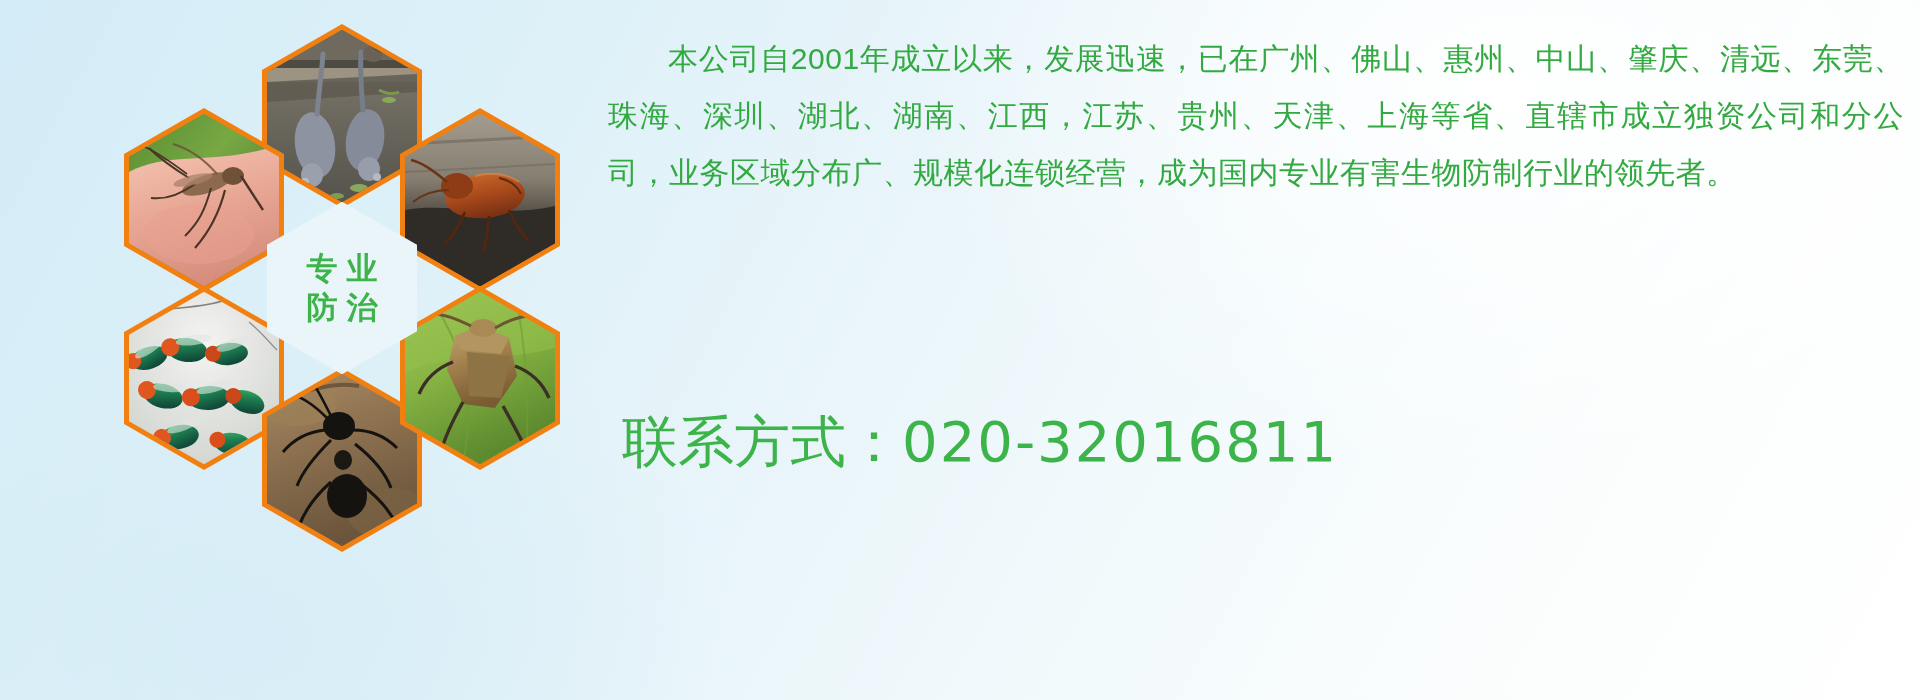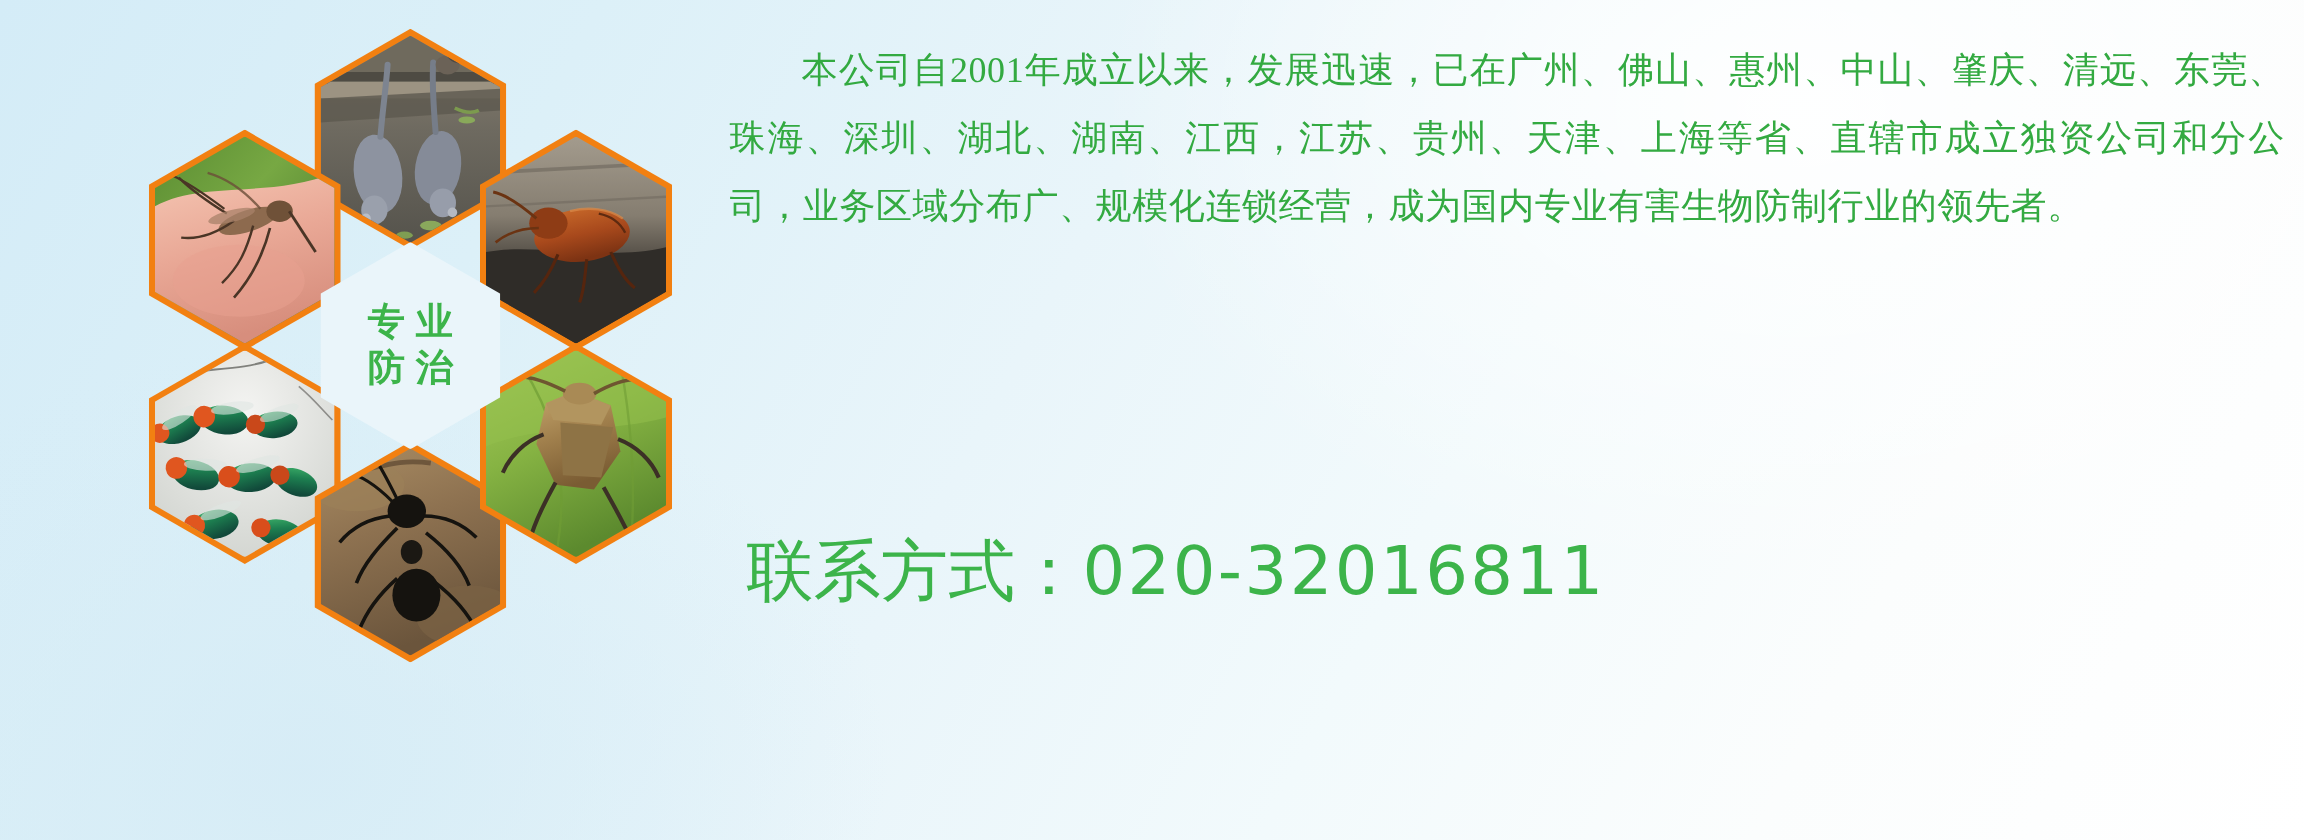--- a/index.html
+++ b/index.html
@@ -46,28 +46,27 @@
     font-family:"DejaVu Sans","Liberation Sans",sans-serif;
   }
   
   #copy{
     position:absolute;left:608px;top:30px;width:1300px;
   }
   #intro{
     color:#33aa41;font-size:30px;line-height:57px;font-weight:500;
     text-align:justify;text-indent:60px;
     letter-spacing:0.5px;
-    font-family:Liberation Serif, serif;
+    font-family:Liberation Sans, sans-serif;
     margin:0;width:1296px;
   }
   #contact{
     position:absolute;left:622px;top:404px;width:1290px;
     color:#3cb44a;
     font-family:"DejaVu Sans","Liberation Sans",sans-serif;
-    margin-top:35px;
   }
   .phone-line{
     font-size:56px;line-height:76px;font-weight:500;letter-spacing:2px;
     white-space:nowrap;
   }
   .phone-line.second{padding-left:286px;}
   .phone-label{letter-spacing:0px;}
 </style>
 </head>
 <body>

